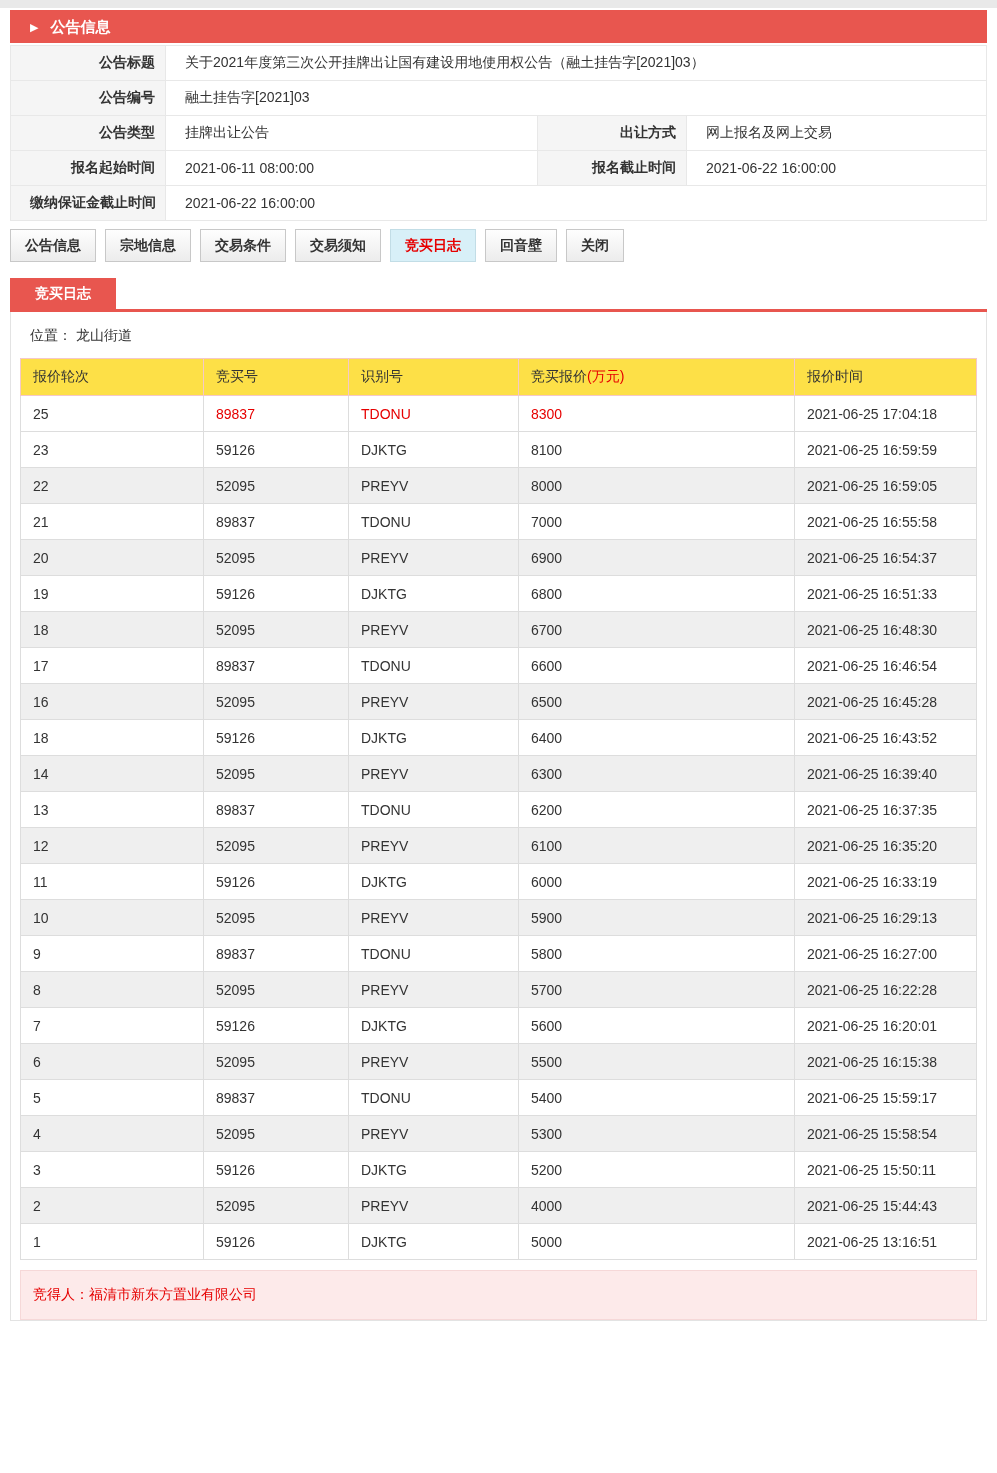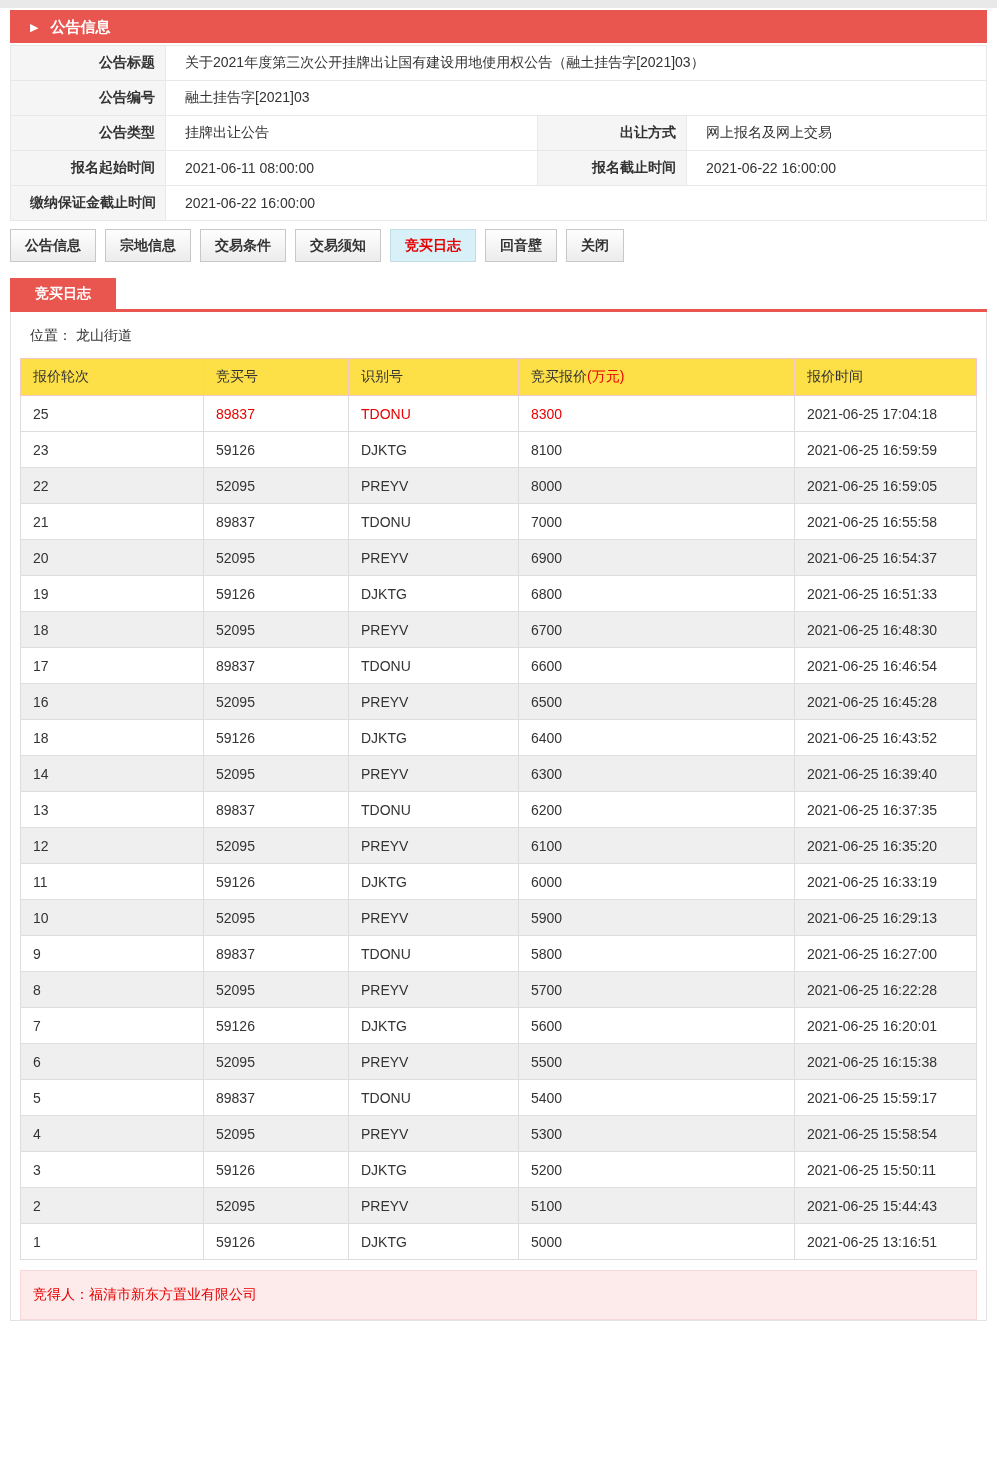--- a/index.html
+++ b/index.html
@@ -317,21 +317,21 @@
               <td>3</td>
               <td>59126</td>
               <td>DJKTG</td>
               <td>5200</td>
               <td>2021-06-25 15:50:11</td>
             </tr>
             <tr class="alt">
               <td>2</td>
               <td>52095</td>
               <td>PREYV</td>
-              <td>5100</td>
+              <td>4000</td>
               <td>2021-06-25 15:44:43</td>
             </tr>
             <tr>
               <td>1</td>
               <td>59126</td>
               <td>DJKTG</td>
               <td>5000</td>
               <td>2021-06-25 13:16:51</td>
             </tr>
           </tbody>

